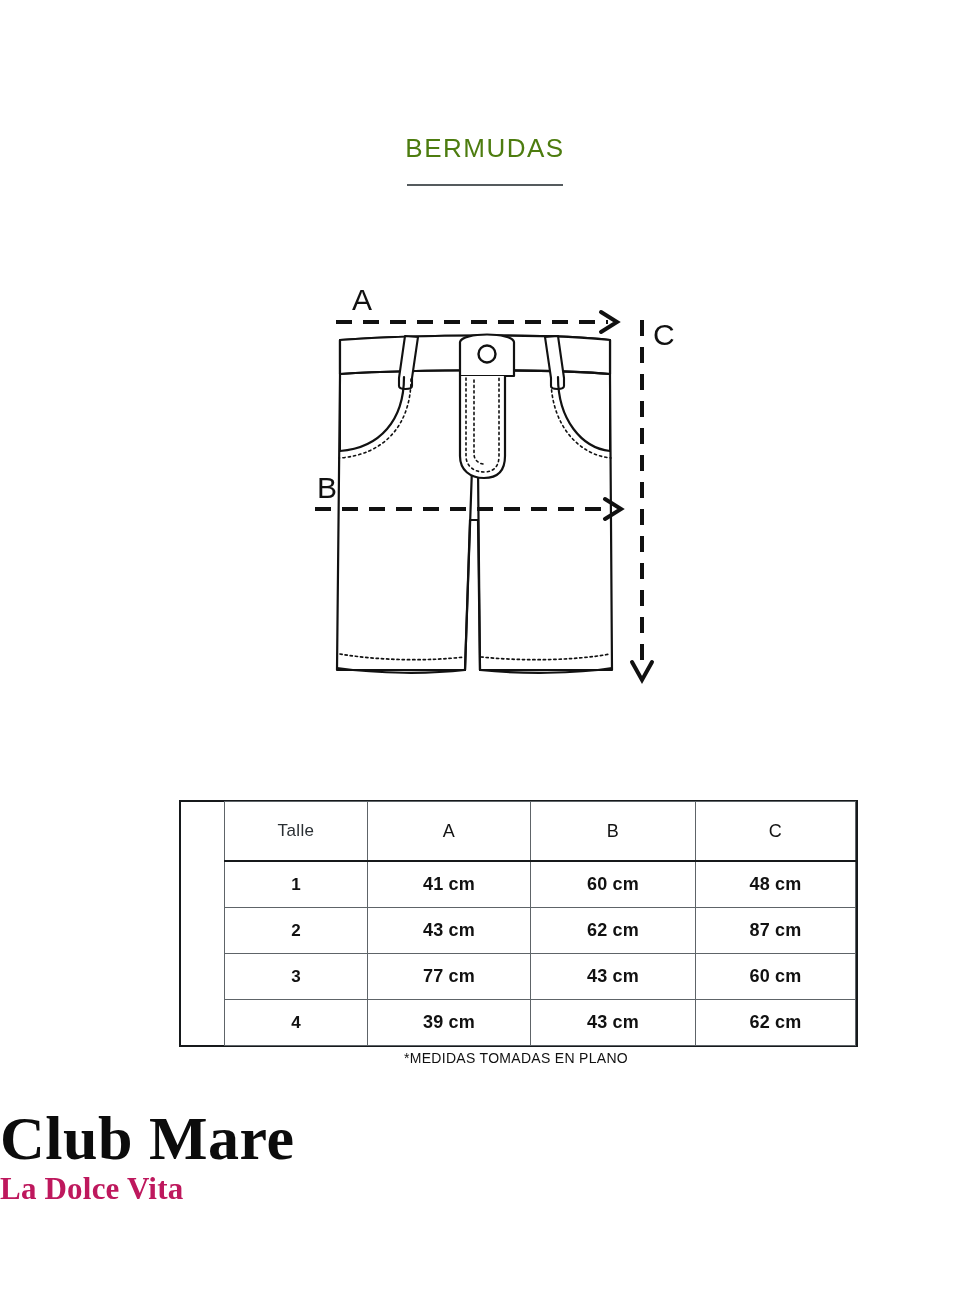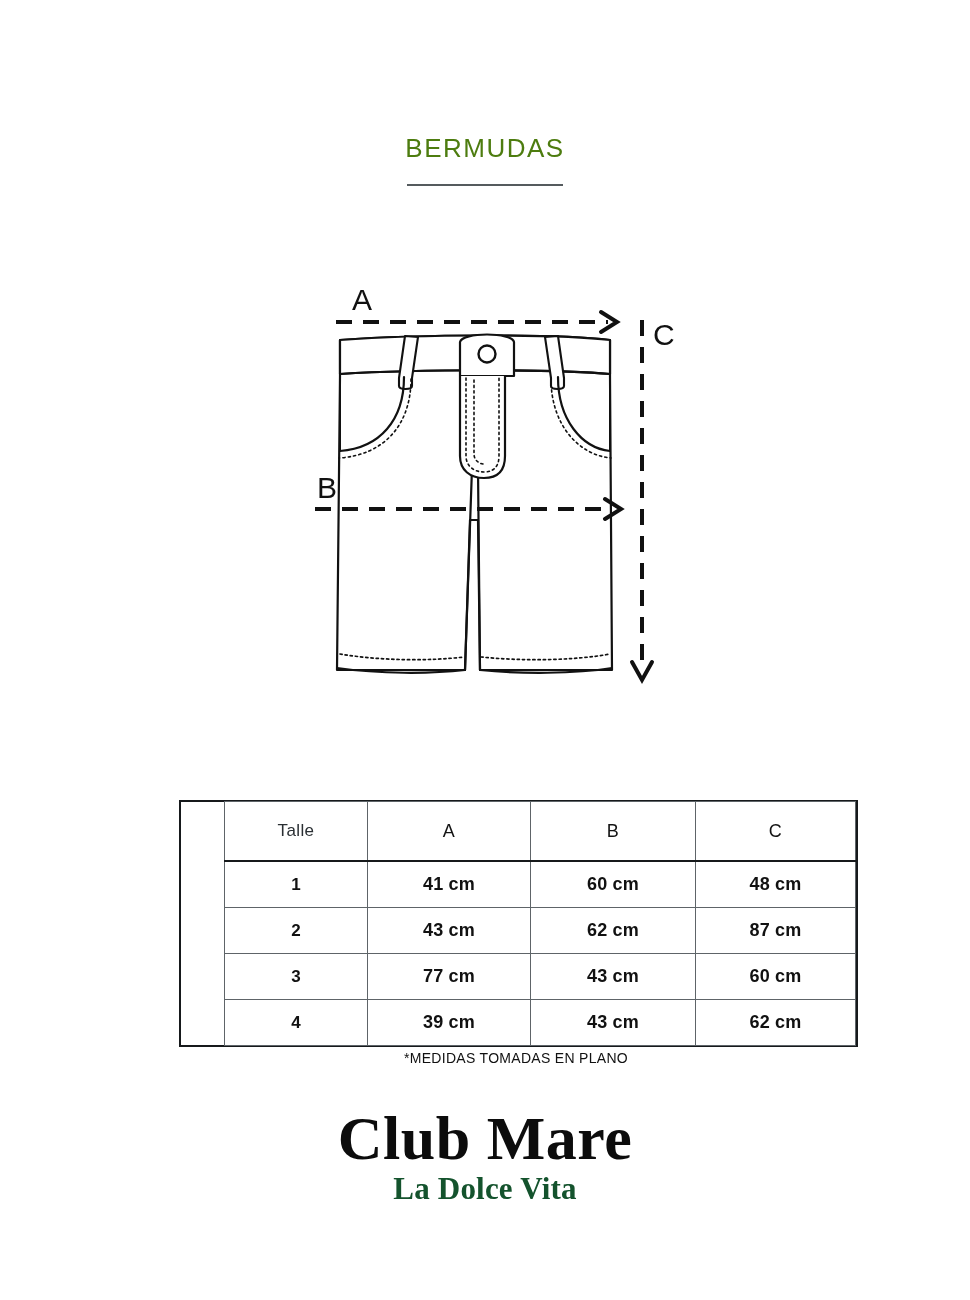--- a/index.html
+++ b/index.html
@@ -120,36 +120,36 @@
     color: #111111;
     padding-left: 31px;
   }
 
   
   .logo-block {
     position: absolute;
     left: 0;
     top: 1108px;
     width: 970px;
-    text-align: center;
+    text-align: left;
   }
   .logo-main {
     font-family: "Liberation Serif", serif;
     font-size: 62px;
     font-weight: 700;
     letter-spacing: 0.5px;
     color: #0c0c0c;
     line-height: 60px;
   }
   .logo-sub {
     font-family: "Liberation Serif", serif;
     font-size: 31px;
     font-weight: 700;
     letter-spacing: 0.2px;
-    color: #14532d;
+    color: #be185d;
     line-height: 34px;
     margin-top: 4px;
   }
 </style>
 </head>
 <body>
 
 <div class="title-block">
   <div class="title">BERMUDAS</div>
   <div class="title-rule"></div>

